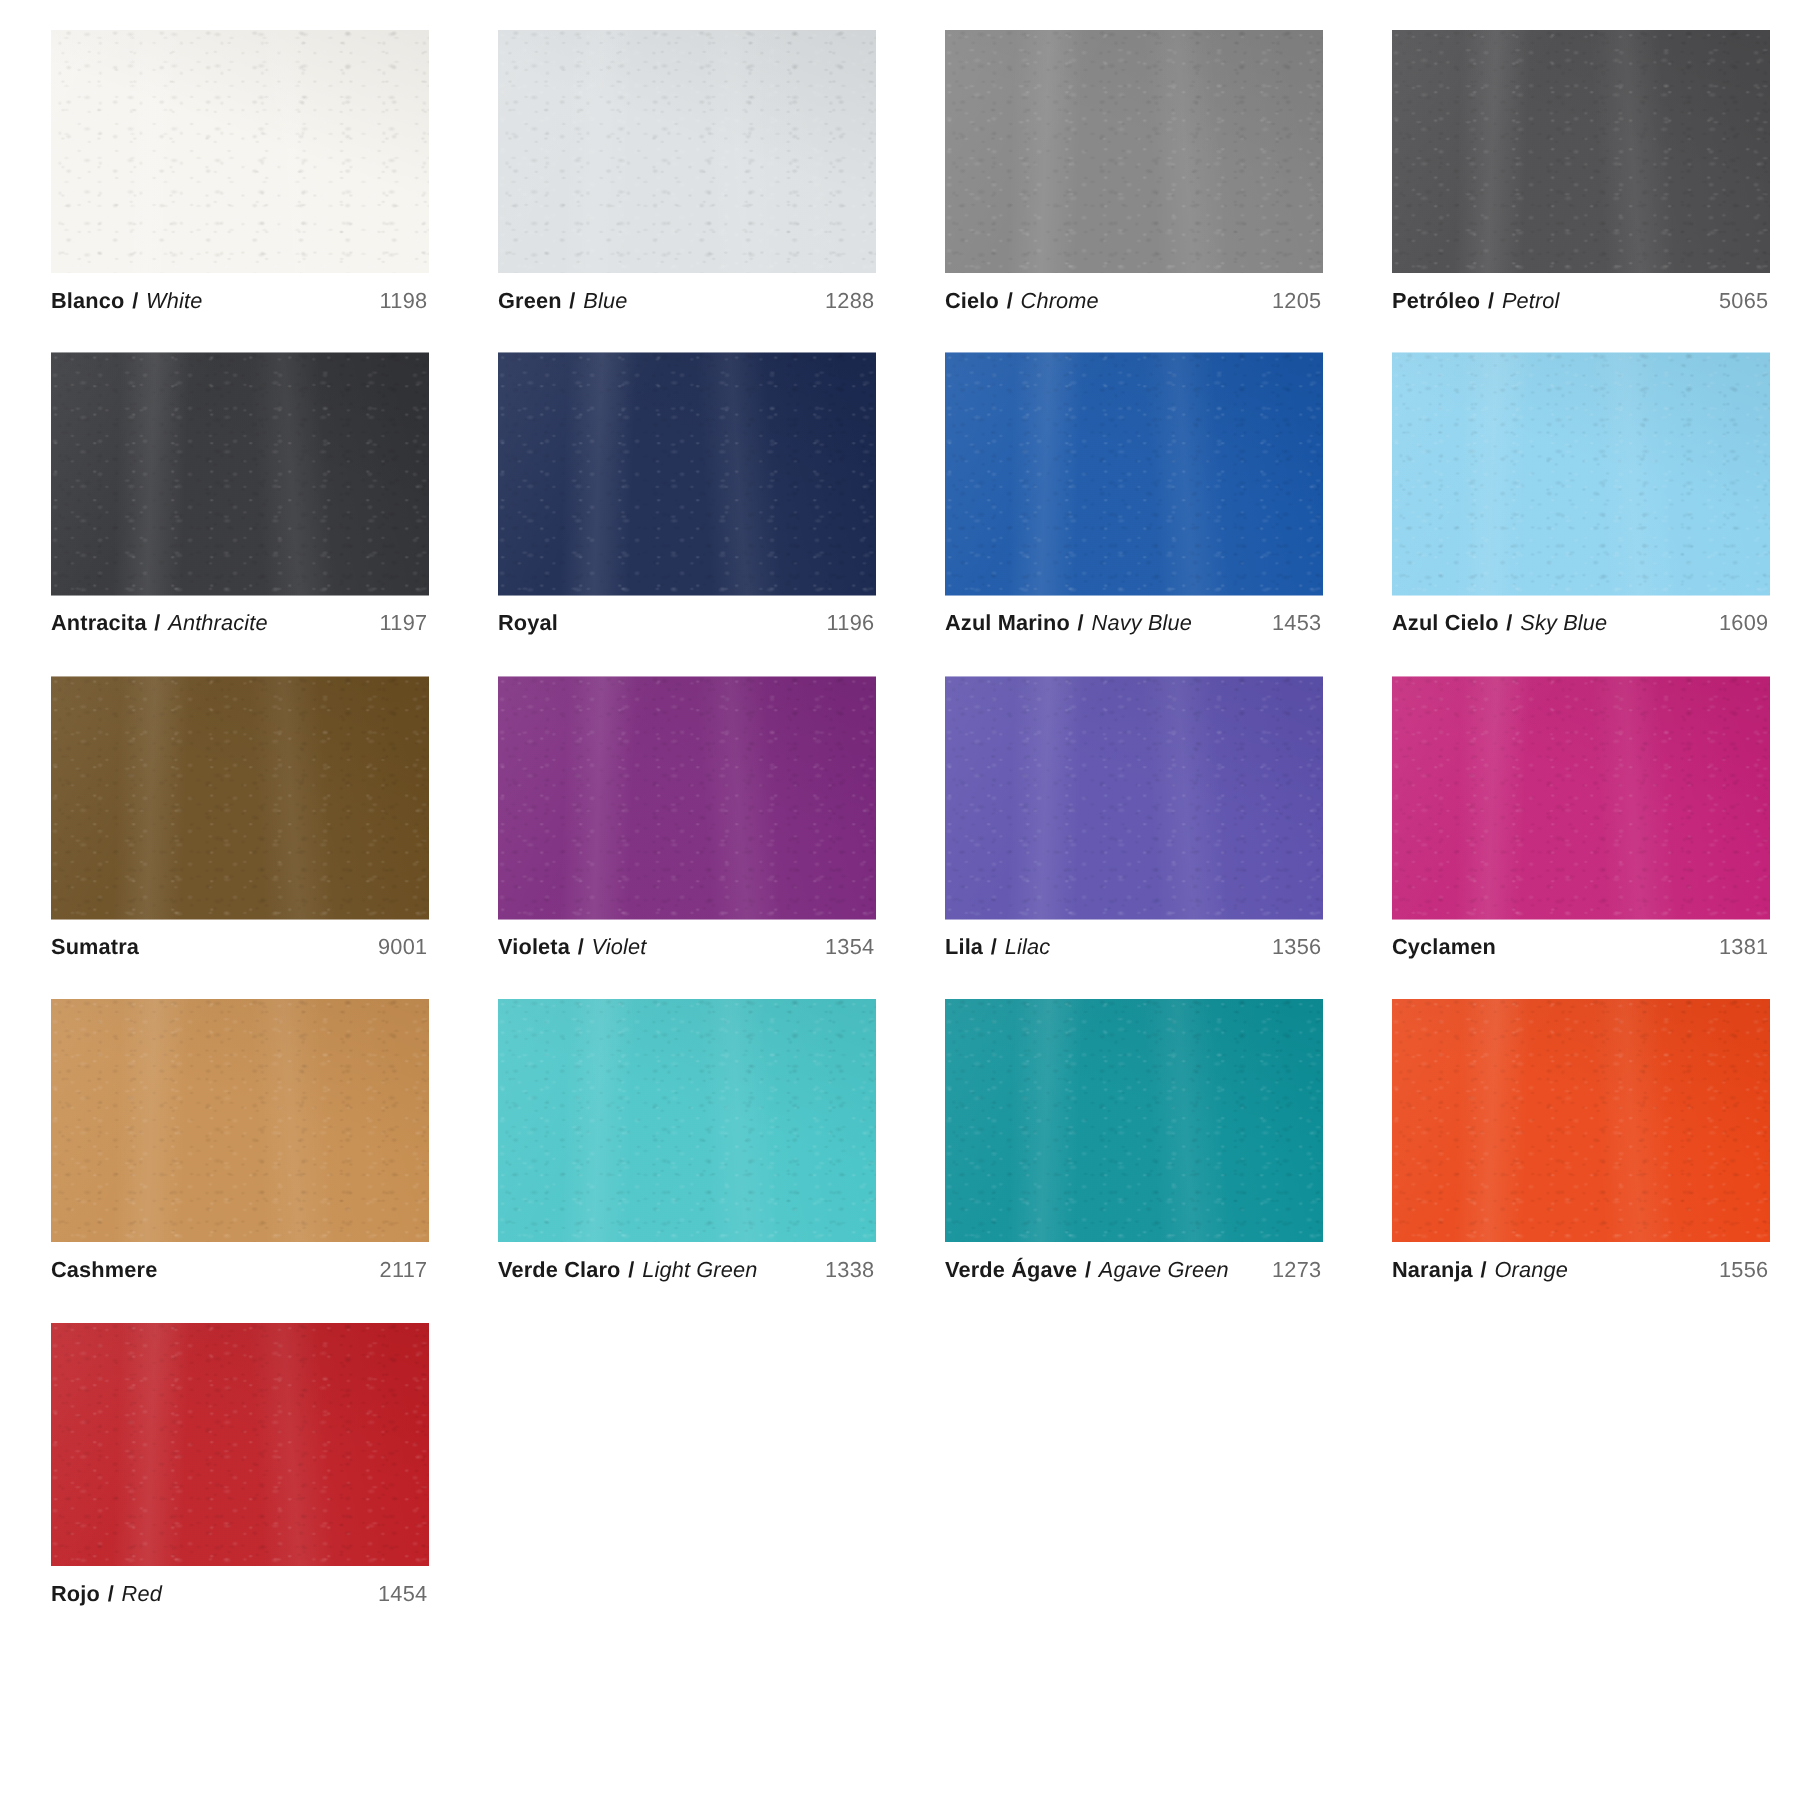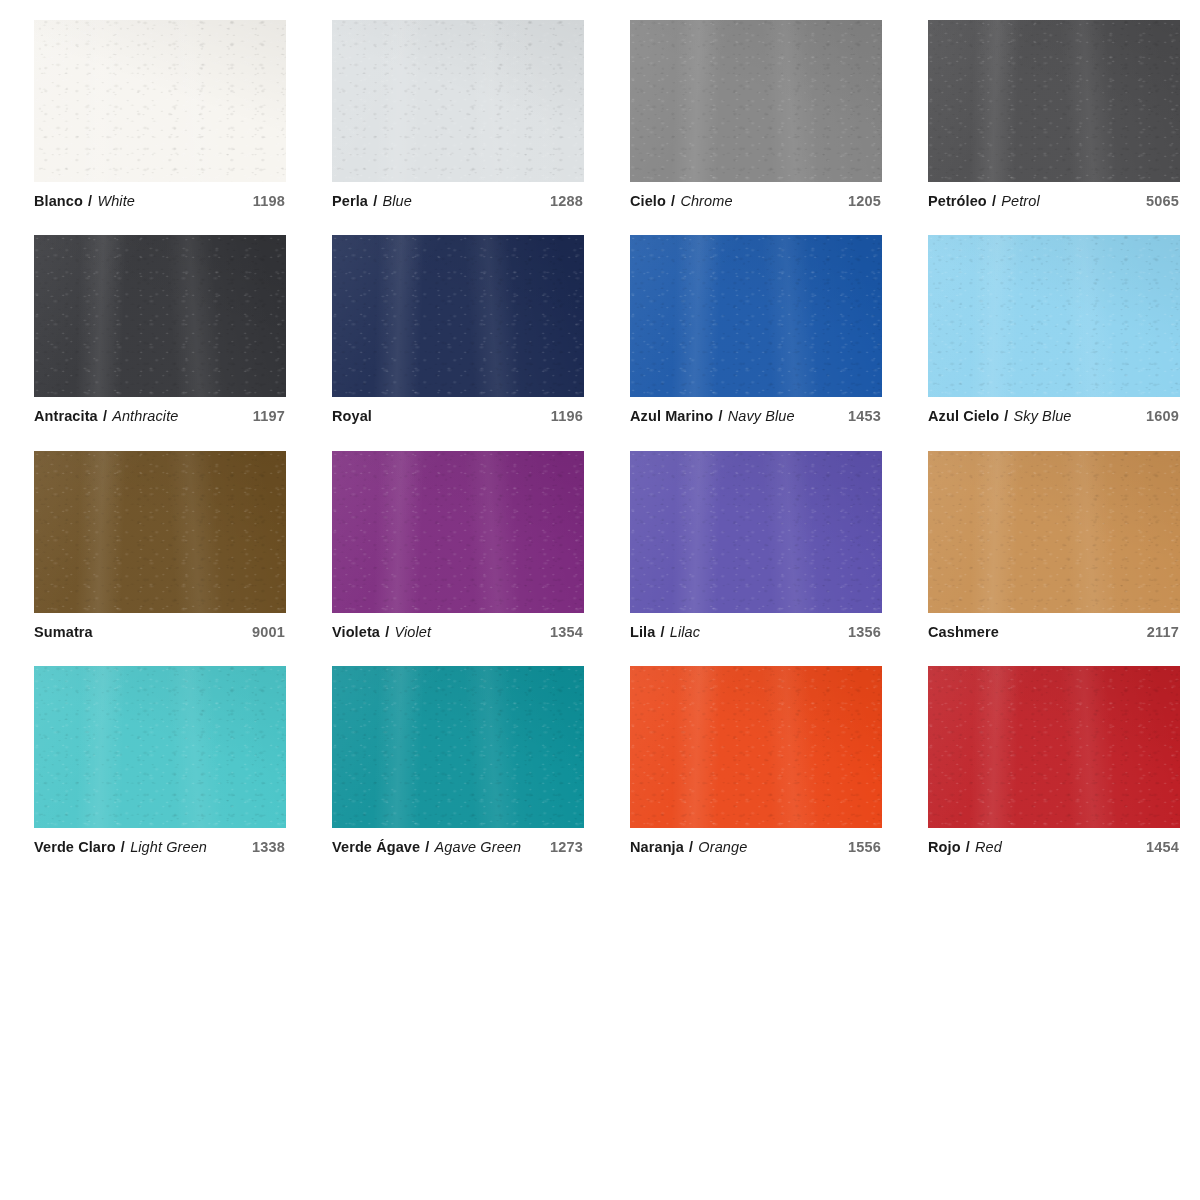--- a/index.html
+++ b/index.html
@@ -96,21 +96,21 @@
     font-weight: bold;
     padding: 0 1px;
   }
   .name-en {
     font-style: italic;
     font-weight: normal;
   }
   .swatch-code {
     font-size: 14.5px;
     color: #6b6b6b;
-    font-weight: bold;
+    font-weight: normal;
     letter-spacing: 0.2px;
     padding-left: 10px;
   }
 </style>
 </head>
 <body>
 
 <main class="swatch-grid">
     <div class="swatch-cell">
       <div class="swatch-chip" style="background-color: rgb(247, 245, 240);">
@@ -123,21 +123,21 @@
         <div class="swatch-code">1198</div>
       </div>
     </div>
     <div class="swatch-cell">
       <div class="swatch-chip" style="background-color: rgb(221, 225, 227);">
         <div class="grain"></div>
         <div class="sheen"></div>
         <div class="crease"></div>
       </div>
       <div class="swatch-caption">
-        <div class="swatch-names"><span class="name-es">Perla</span> <span class="name-sep">/</span> <span class="name-en">Blue</span></div>
+        <div class="swatch-names"><span class="name-es">Green</span> <span class="name-sep">/</span> <span class="name-en">Blue</span></div>
         <div class="swatch-code">1288</div>
       </div>
     </div>
     <div class="swatch-cell">
       <div class="swatch-chip" style="background-color: rgb(132, 132, 132);">
         <div class="grain"></div>
         <div class="sheen"></div>
         <div class="crease"></div>
       </div>
       <div class="swatch-caption">
@@ -224,20 +224,31 @@
     </div>
     <div class="swatch-cell">
       <div class="swatch-chip" style="background-color: rgb(94, 82, 174);">
         <div class="grain"></div>
         <div class="sheen"></div>
         <div class="crease"></div>
       </div>
       <div class="swatch-caption">
         <div class="swatch-names"><span class="name-es">Lila</span> <span class="name-sep">/</span> <span class="name-en">Lilac</span></div>
         <div class="swatch-code">1356</div>
+      </div>
+    </div>
+    <div class="swatch-cell">
+      <div class="swatch-chip" style="background-color: rgb(195, 34, 121);">
+        <div class="grain"></div>
+        <div class="sheen"></div>
+        <div class="crease"></div>
+      </div>
+      <div class="swatch-caption">
+        <div class="swatch-names"><span class="name-es">Cyclamen</span></div>
+        <div class="swatch-code">1381</div>
       </div>
     </div>
     <div class="swatch-cell">
       <div class="swatch-chip" style="background-color: rgb(199, 143, 82);">
         <div class="grain"></div>
         <div class="sheen"></div>
         <div class="crease"></div>
       </div>
       <div class="swatch-caption">
         <div class="swatch-names"><span class="name-es">Cashmere</span></div>

